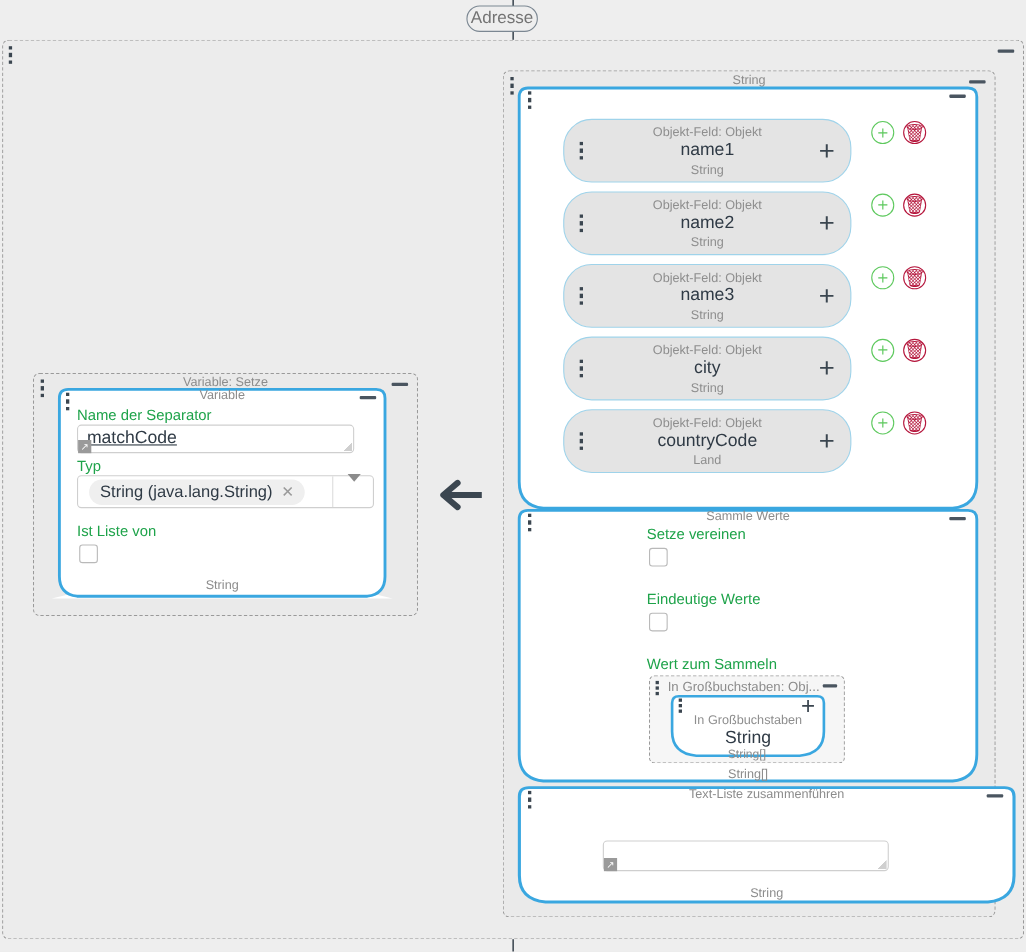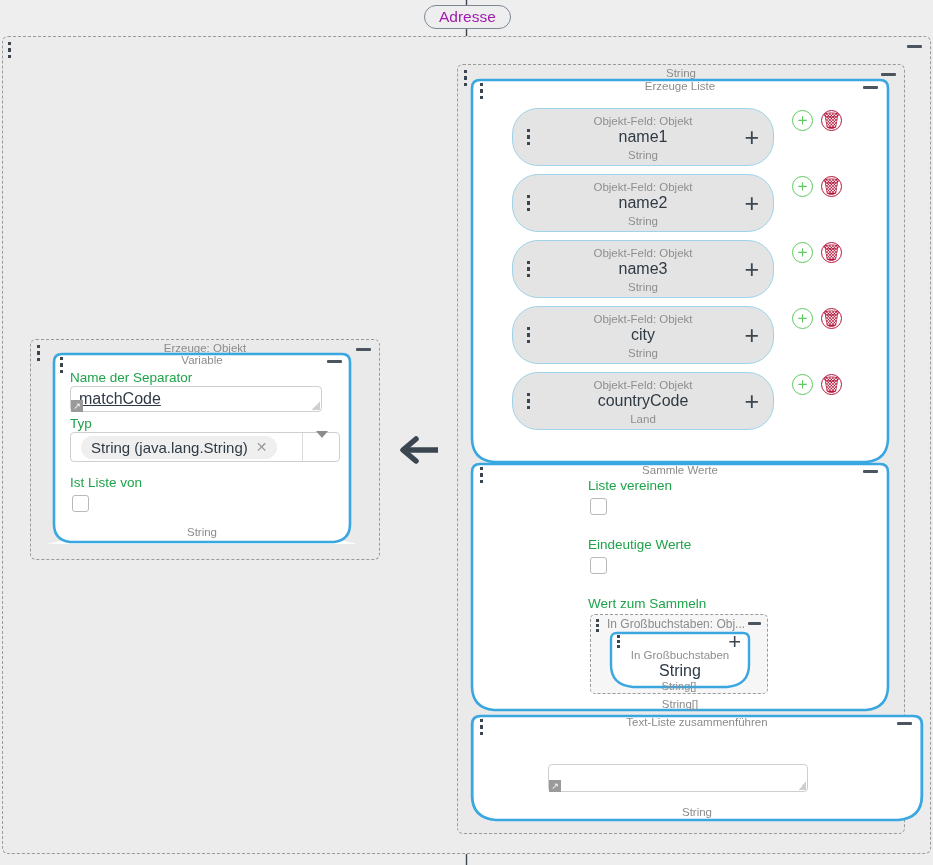--- a/index.html
+++ b/index.html
@@ -119,22 +119,22 @@
   .sel-divider{position:absolute;top:0;bottom:0;width:1px;background:#dcdcdc;}
   .caret{
     width:0;height:0;border-left:6px solid transparent;border-right:6px solid transparent;
     border-top:7px solid #8c8c8c;
   }
 
   
   .type-pill{
     position:absolute;
     border:1.3px solid #7b8792;border-radius:12px;background:#eeeeee;
-    font-size:15.5px;color:#a21caf;
-    padding:2px 14px;box-sizing:border-box;
+    font-size:15.5px;color:#737373;
+    padding:2px 3px;box-sizing:border-box;
     white-space:nowrap;
   }
   svg.arrow{position:absolute;overflow:visible;}
 </style>
 </head>
 <body>
 
 <div class="canvas">
 
   <svg class="arrow" style="left:0;top:0;width:933px;height:865px;">
@@ -162,21 +162,21 @@
   <div class="dashed-box" style="left:2px;top:36px;width:929px;height:818px;background:#ececec;">
     <div class="grip" style="left:5px;top:5px;">
       <i></i>
         <i></i>
         <i></i>
     </div>
     <div class="minus" style="right:8px;top:8px;"></div>
   </div>
 
   <div class="dashed-box" style="left:30px;top:339px;width:350px;height:221px;">
-    <div class="hdr-label">Erzeuge: Objekt</div>
+    <div class="hdr-label">Variable: Setze</div>
     <div class="grip" style="left:6px;top:5px;">
         <i></i>
         <i></i>
         <i></i>
       </div>
     <div class="minus" style="right:8px;top:8px;"></div>
   </div>
 
   <div class="tnode" style="left:52px;top:352px;width:300px;height:196px;">
     <svg viewBox="0 0 300 196" preserveAspectRatio="none">
@@ -233,21 +233,20 @@
         <i></i>
       </div>
     <div class="minus" style="right:8px;top:8px;"></div>
   </div>
 
   <div class="tnode" style="left:470px;top:78px;width:420px;height:388px;">
     <svg viewBox="0 0 420 388" preserveAspectRatio="none">
       <path d="M10,2 H410 Q418,2 418,10 V360 Q418,382 396,384 H24 Q2,382 2,360 V10 Q2,2 10,2 Z" fill="#ffffff" stroke="#3aa7e0" stroke-width="2.6"></path>
     </svg>
     <div class="content">
-      <div class="hdr-label">Erzeuge Liste</div>
       <div class="grip" style="left:10px;top:5px;">
           <i></i>
           <i></i>
           <i></i>
         </div>
       <div class="minus" style="right:12px;top:8px;"></div>
 
       <div class="pill" style="left:42px;top:30px;width:262px;height:58px;">
         <div class="grip p-grip">
             <i></i>
@@ -327,21 +326,21 @@
     </svg>
     <div class="content">
       <div class="hdr-label">Sammle Werte</div>
       <div class="grip" style="left:10px;top:5px;">
           <i></i>
           <i></i>
           <i></i>
         </div>
       <div class="minus" style="right:12px;top:8px;"></div>
 
-      <div class="green-lbl" style="left:118px;top:16px;">Liste vereinen</div>
+      <div class="green-lbl" style="left:118px;top:16px;">Setze vereinen</div>
       <div class="chkbox" style="left:120px;top:36px;"></div>
 
       <div class="green-lbl" style="left:118px;top:75px;">Eindeutige Werte</div>
       <div class="chkbox" style="left:120px;top:95px;"></div>
 
       <div class="green-lbl" style="left:118px;top:134px;">Wert zum Sammeln</div>
 
       <div class="dashed-box" style="left:120px;top:152px;width:178px;height:80px;background:#f6f6f6;border-radius:5px;">
         <div class="hdr-label" style="font-size:12px;left:16px;right:22px;text-align:left;">In Großbuchstaben: Obj...</div>
         <div class="grip" style="left:5px;top:4px;height:13px;">

